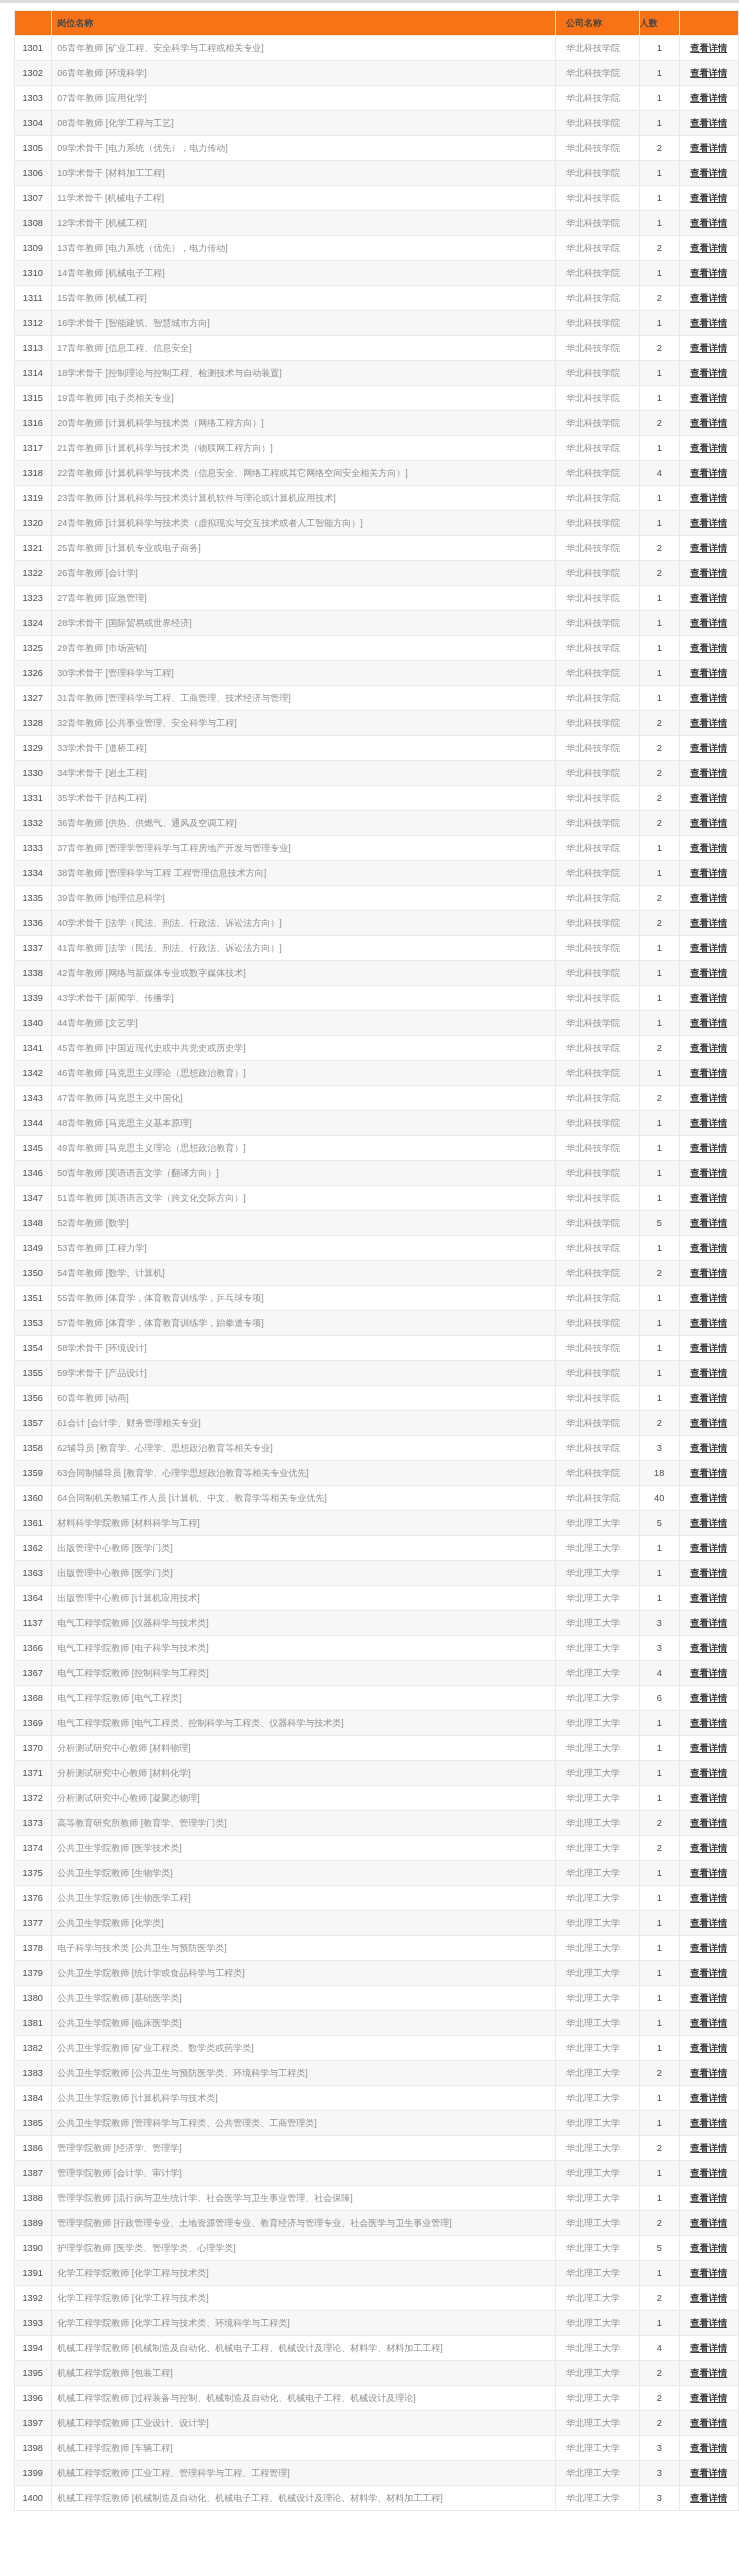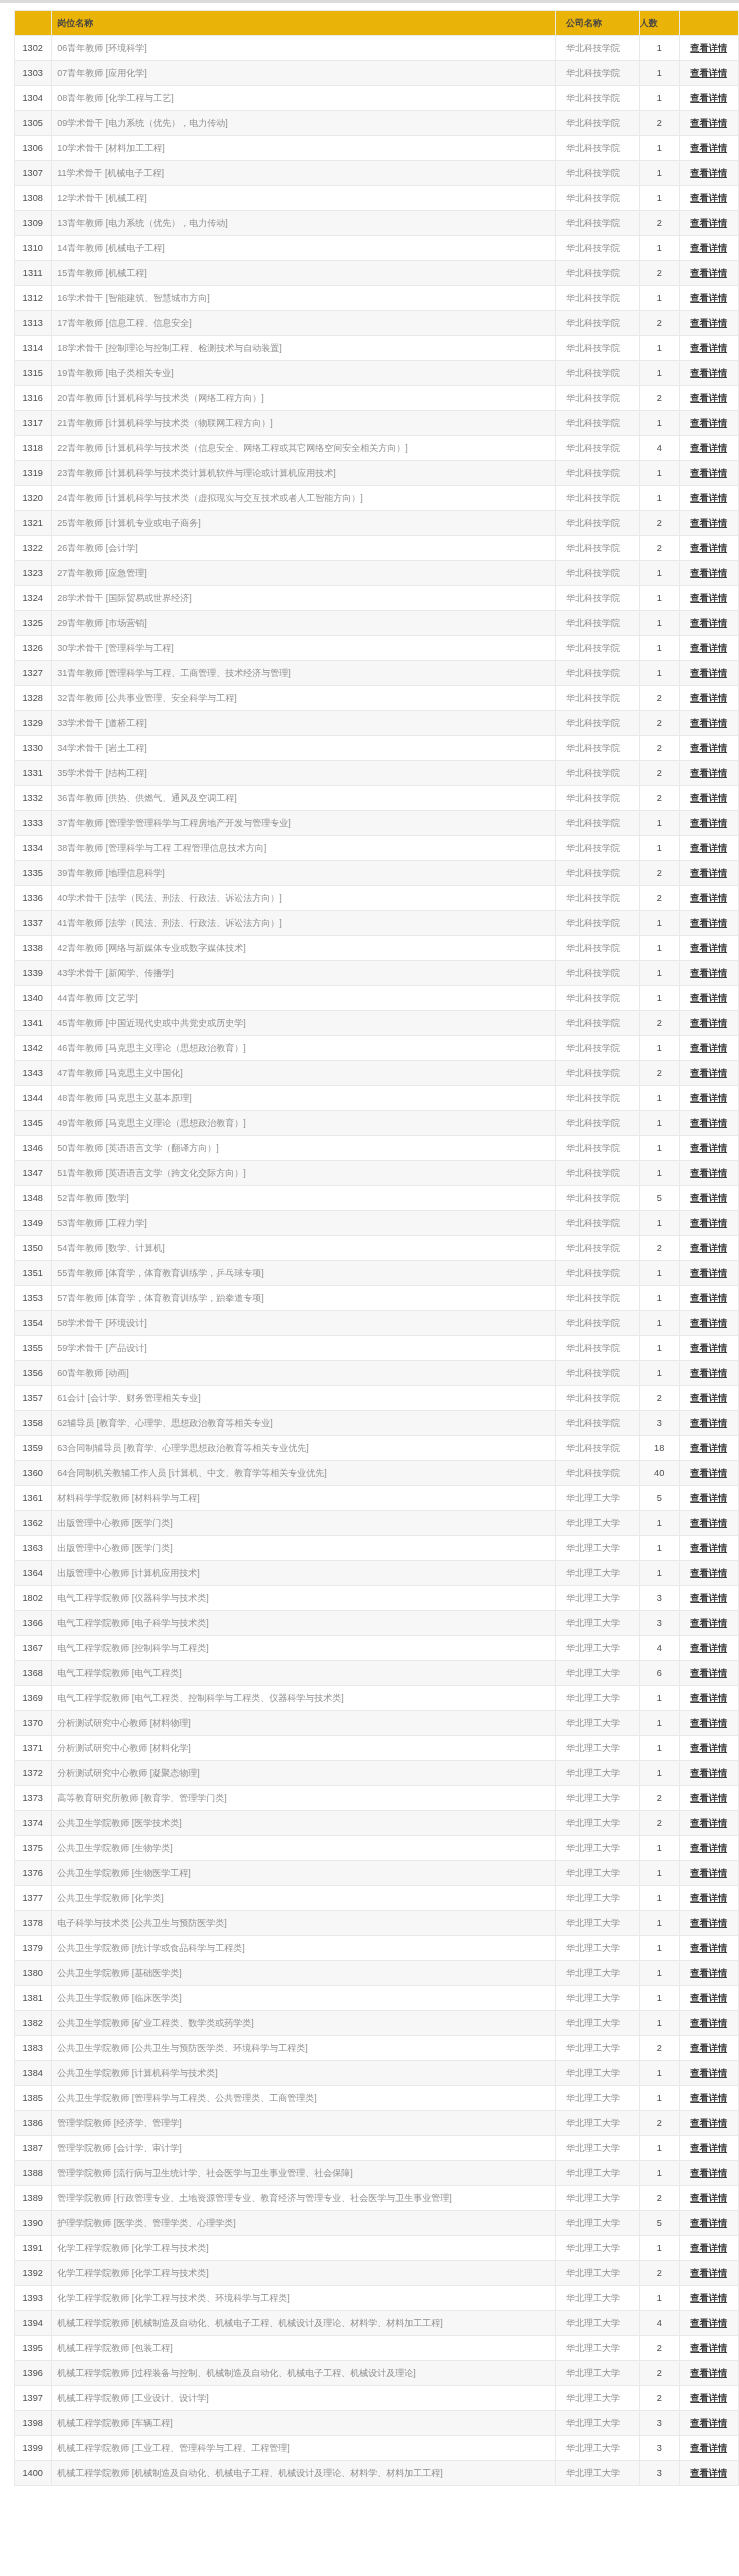--- a/index.html
+++ b/index.html
@@ -17,21 +17,21 @@
   }
   .jobs-table th,.jobs-table td{
     border:0.7px solid #e9e9e9;
     padding:0;box-sizing:border-box;
     overflow:hidden;white-space:nowrap;
     background:#ffffff;
   }
   .jobs-table thead tr{height:25px;}
   .jobs-table tbody tr{height:25px;}
   .jobs-table thead th{
-    background:#eab308;color:#444444;font-weight:700;font-size:9px;
+    background:#f97316;color:#444444;font-weight:700;font-size:9px;
     text-align:left;
   }
   th.col-position{padding-left:5.5px;}
   th.col-company{padding-left:10.3px;font-weight:700;}
   th.col-count{text-align:center;margin-left:20px;}
   .jobs-table tbody tr:nth-child(even) td{background:#f7f7f7;}
   td.cell-index{
     text-align:center;color:#4d4d4d;font-size:9.2px;
   }
   td.cell-position{
@@ -65,20 +65,29 @@
   <thead>
     <tr>
       <th class="col-index"></th>
       <th class="col-position">岗位名称</th>
       <th class="col-company">公司名称</th>
       <th class="col-count">人数</th>
       <th class="col-action"></th>
     </tr>
   </thead>
   <tbody>
+  <tr>
+    <td class="cell-index">1301</td>
+    <td class="cell-position">05青年教师 [矿业工程、安全科学与工程或相关专业]</td>
+    <td class="cell-company">华北科技学院</td>
+    <td class="cell-count">1</td>
+    <td class="cell-action">
+      <a class="view-link">查看详情</a>
+    </td>
+  </tr>
 
   <tr>
     <td class="cell-index">1302</td>
     <td class="cell-position">06青年教师 [环境科学]</td>
     <td class="cell-company">华北科技学院</td>
     <td class="cell-count">1</td>
     <td class="cell-action">
       <a class="view-link">查看详情</a>
     </td>
   </tr>
@@ -688,21 +697,21 @@
     <td class="cell-index">1364</td>
     <td class="cell-position">出版管理中心教师 [计算机应用技术]</td>
     <td class="cell-company">华北理工大学</td>
     <td class="cell-count">1</td>
     <td class="cell-action">
       <a class="view-link">查看详情</a>
     </td>
   </tr>
 
   <tr>
-    <td class="cell-index">1802</td>
+    <td class="cell-index">1137</td>
     <td class="cell-position">电气工程学院教师 [仪器科学与技术类]</td>
     <td class="cell-company">华北理工大学</td>
     <td class="cell-count">3</td>
     <td class="cell-action">
       <a class="view-link">查看详情</a>
     </td>
   </tr>
 
   <tr>
     <td class="cell-index">1366</td>

